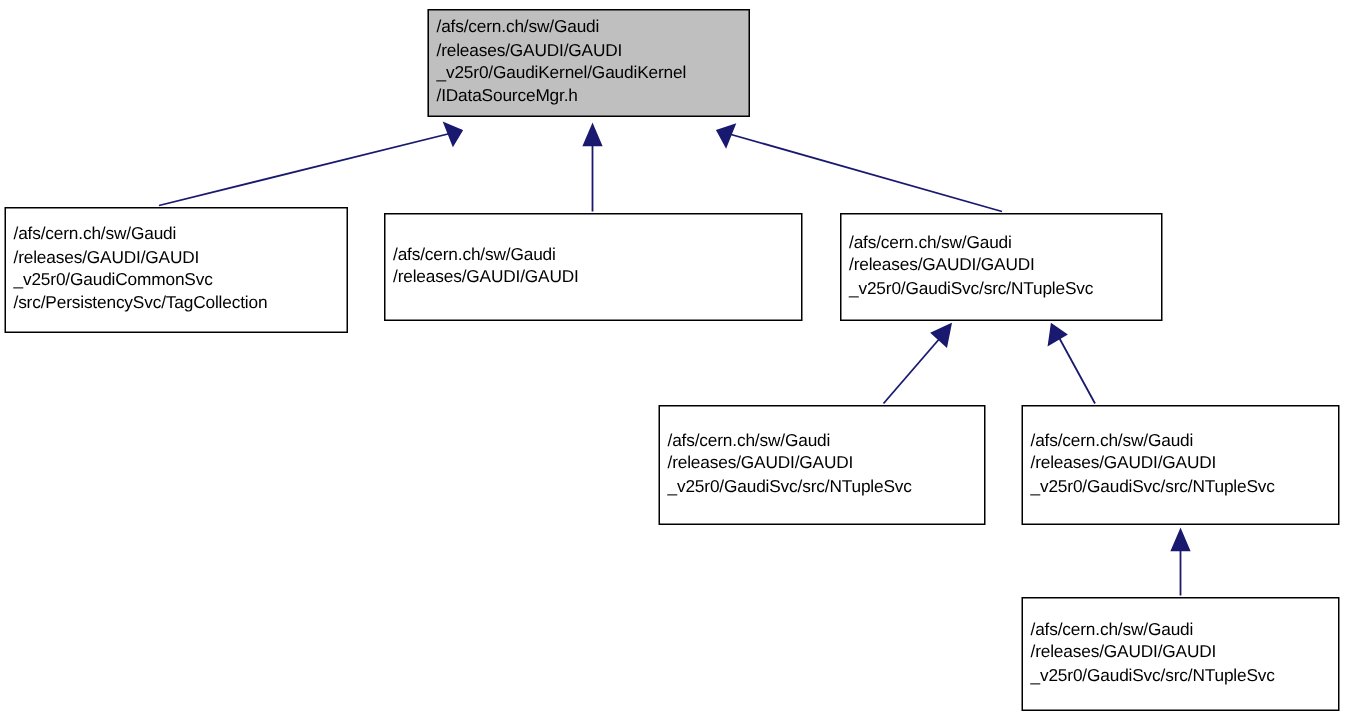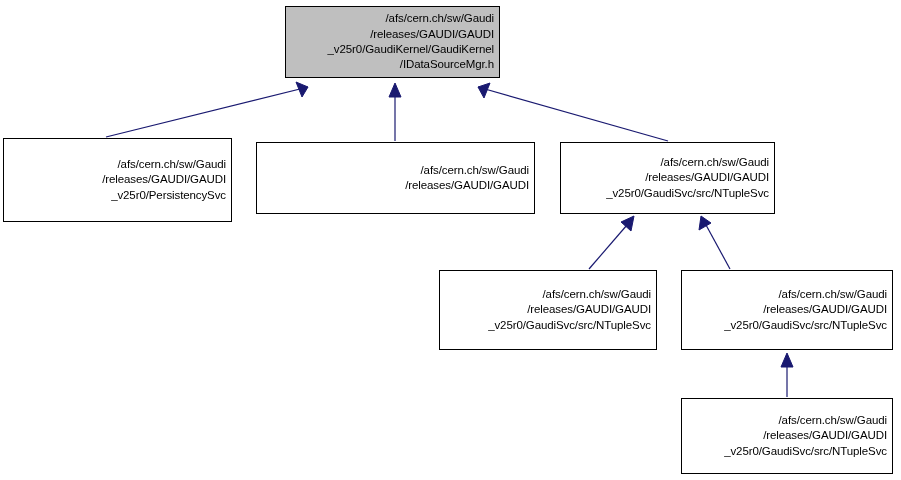--- a/index.html
+++ b/index.html
@@ -44,24 +44,24 @@
   }
   .node.root {
     background: #bfbfbf;
     border-color: #000000;
   }
   .node .ln {
     display: block;
     width: 100%;
   }
   .node .ln.left {
-    text-align: right;
+    text-align: left;
   }
   .node .ln.center {
-    text-align: right;
+    text-align: left;
   }
 </style>
 </head>
 <body>
 
 <div id="canvas">
 
   <svg class="edges" viewBox="0 0 901 480" xmlns="http://www.w3.org/2000/svg">
     <g id="edge-group" stroke="#191970" stroke-width="1.2" fill="#191970">
         <path d="M 106,137 L 308,87" fill="none" stroke="#191970" stroke-width="1.2"></path>
@@ -85,21 +85,22 @@
           <span class="ln left">/afs/cern.ch/sw/Gaudi</span>
           <span class="ln left">/releases/GAUDI/GAUDI</span>
           <span class="ln left">_v25r0/GaudiKernel/GaudiKernel</span>
           <span class="ln center">/IDataSourceMgr.h</span>
         </div>
       </div>
       <div class="node" style="left: 3px; top: 138px; width: 229px; height: 84px; background: rgb(255, 255, 255); border-color: rgb(0, 0, 0); color: rgb(0, 0, 0);">
         <div style="width: 100%;">
           <span class="ln left">/afs/cern.ch/sw/Gaudi</span>
           <span class="ln left">/releases/GAUDI/GAUDI</span>
-          <span class="ln left">_v25r0/PersistencySvc</span>
+          <span class="ln left">_v25r0/GaudiCommonSvc</span>
+          <span class="ln left">/src/PersistencySvc/TagCollection</span>
         </div>
       </div>
       <div class="node" style="left: 256px; top: 142px; width: 279px; height: 72px; background: rgb(255, 255, 255); border-color: rgb(0, 0, 0); color: rgb(0, 0, 0);">
         <div style="width: 100%;">
           <span class="ln left">/afs/cern.ch/sw/Gaudi</span>
           <span class="ln left">/releases/GAUDI/GAUDI</span>
         </div>
       </div>
       <div class="node" style="left: 560px; top: 142px; width: 215px; height: 72px; background: rgb(255, 255, 255); border-color: rgb(0, 0, 0); color: rgb(0, 0, 0);">
         <div style="width: 100%;">

